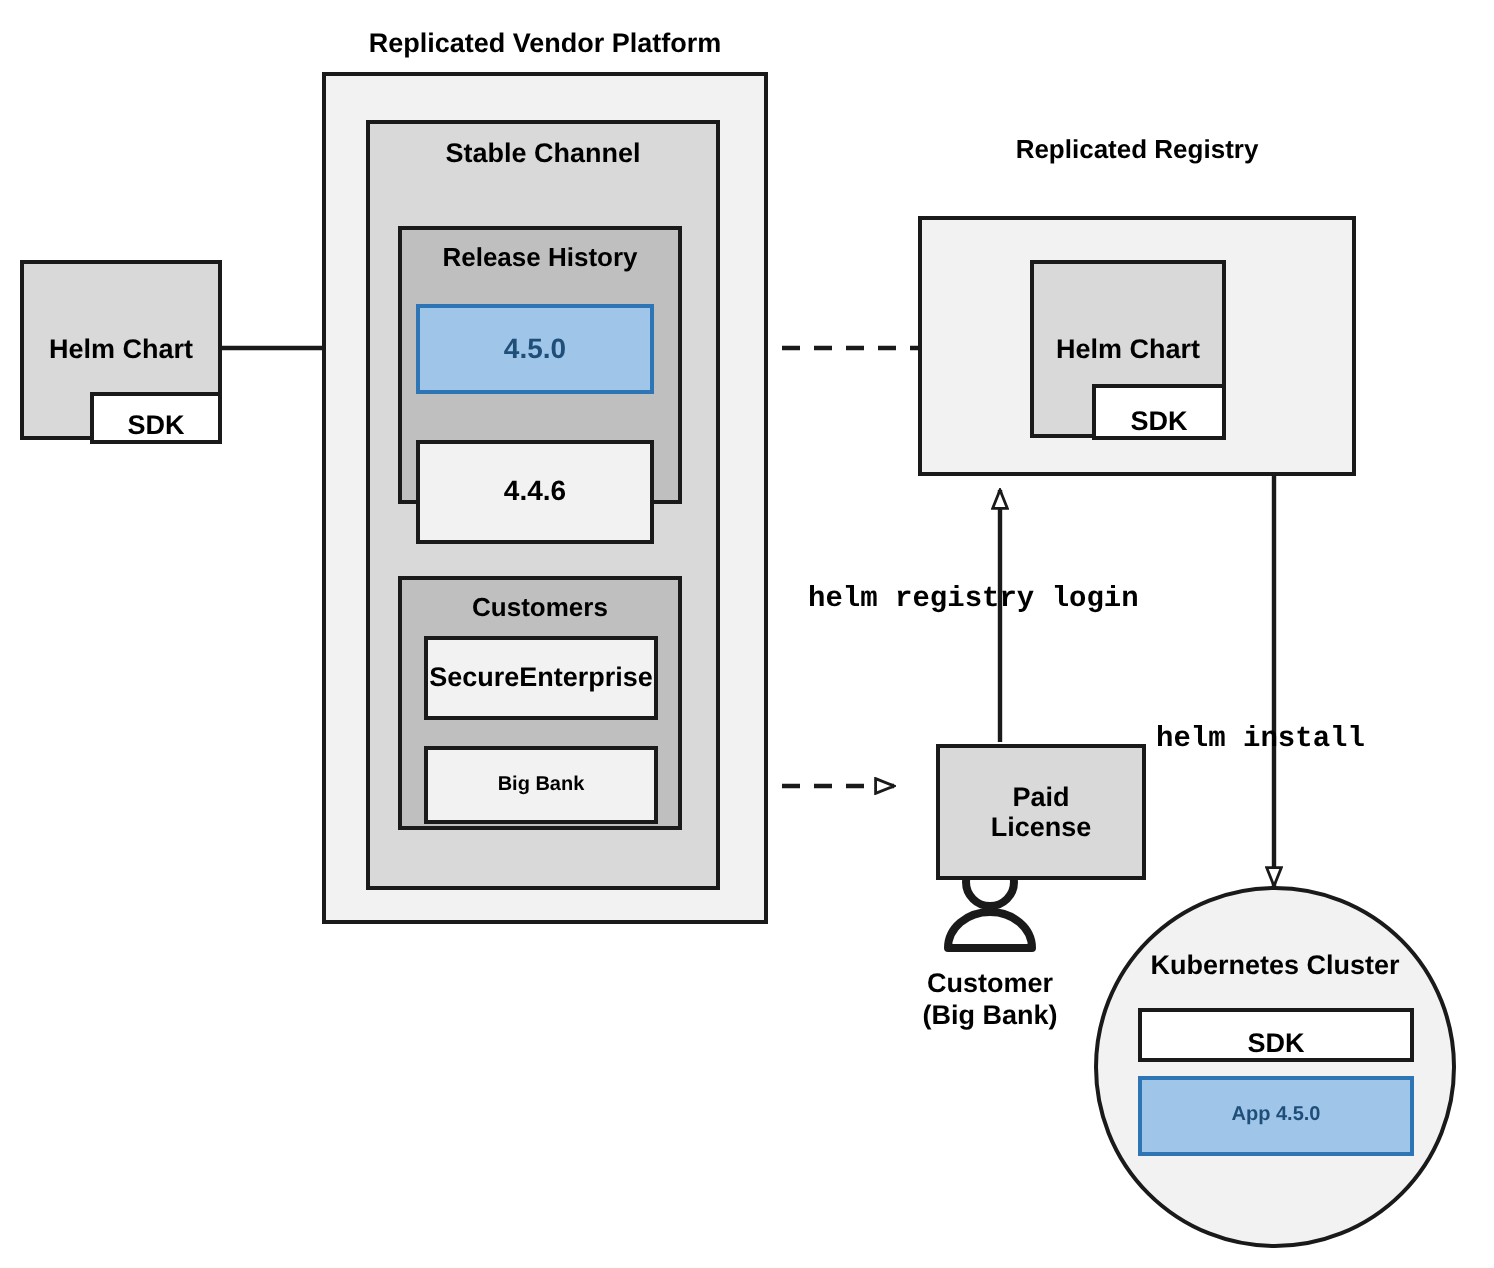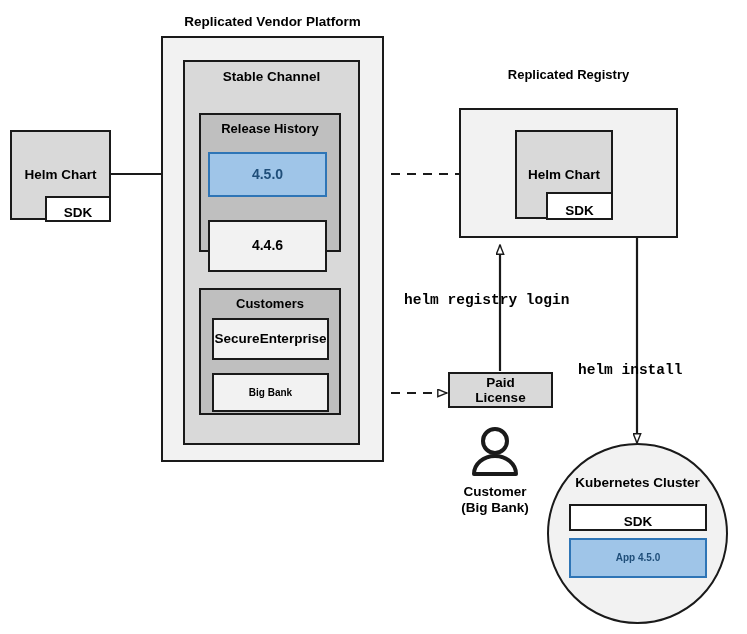--- a/index.html
+++ b/index.html
@@ -161,21 +161,21 @@
 
   <div class="node box fill-lightest" style="left:459px; top:108px; width:219px; height:130px;"></div>
 
   <div class="node box fill-light" style="left:515px; top:130px; width:98px; height:89px; font-size:13.5px;">
     <span>Helm Chart</span>
   </div>
   <div class="node box fill-white" style="left:546px; top:192px; width:67px; height:28px; font-size:13.5px;">
     <span>SDK</span>
   </div>
 
-  <div class="node box fill-light" style="left:448px; top:372px; width:105px; height:36px; font-size:13.5px; flex-direction:column;">
+  <div class="node box fill-light" style="left:468px; top:372px; width:105px; height:68px; font-size:13.5px; flex-direction:column;">
     <span>Paid</span>
     <span>License</span>
   </div>
 
   <div class="caption" style="left:425px; top:484px; width:140px; font-size:13.5px;text-align:center;">
     <div>Customer</div>
     <div>(Big Bank)</div>
   </div>
 
   <div class="cmd" style="left:404px; top:292px; font-size:14.5px;">helm registry login</div>

